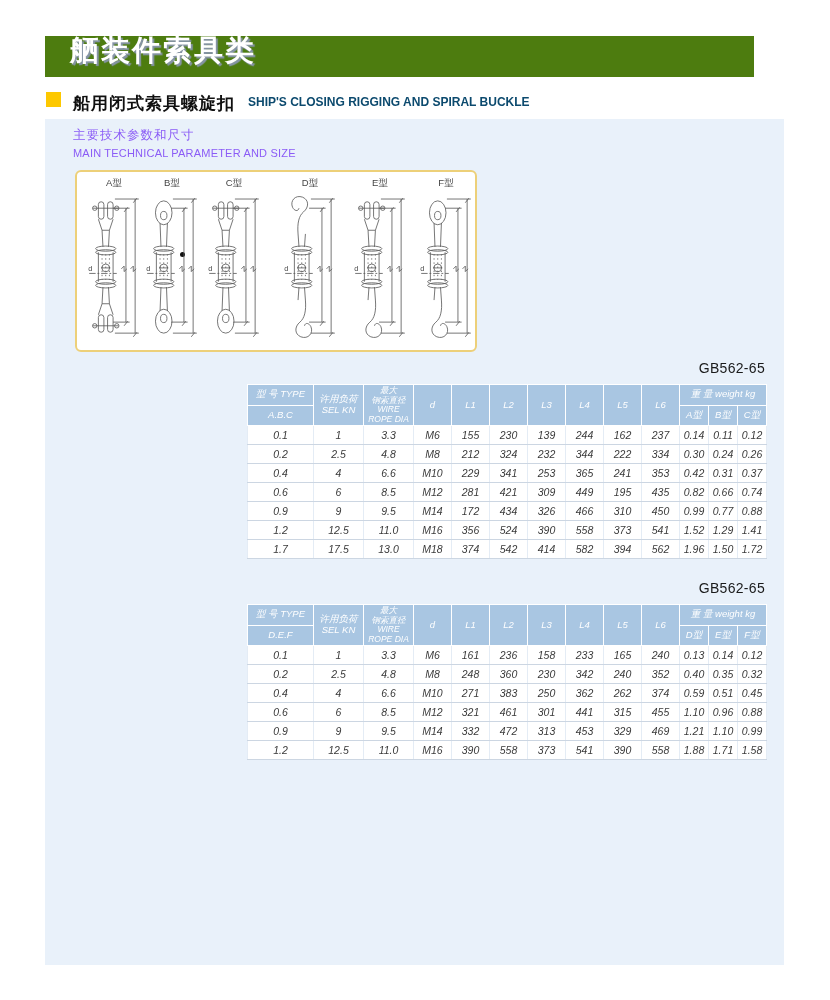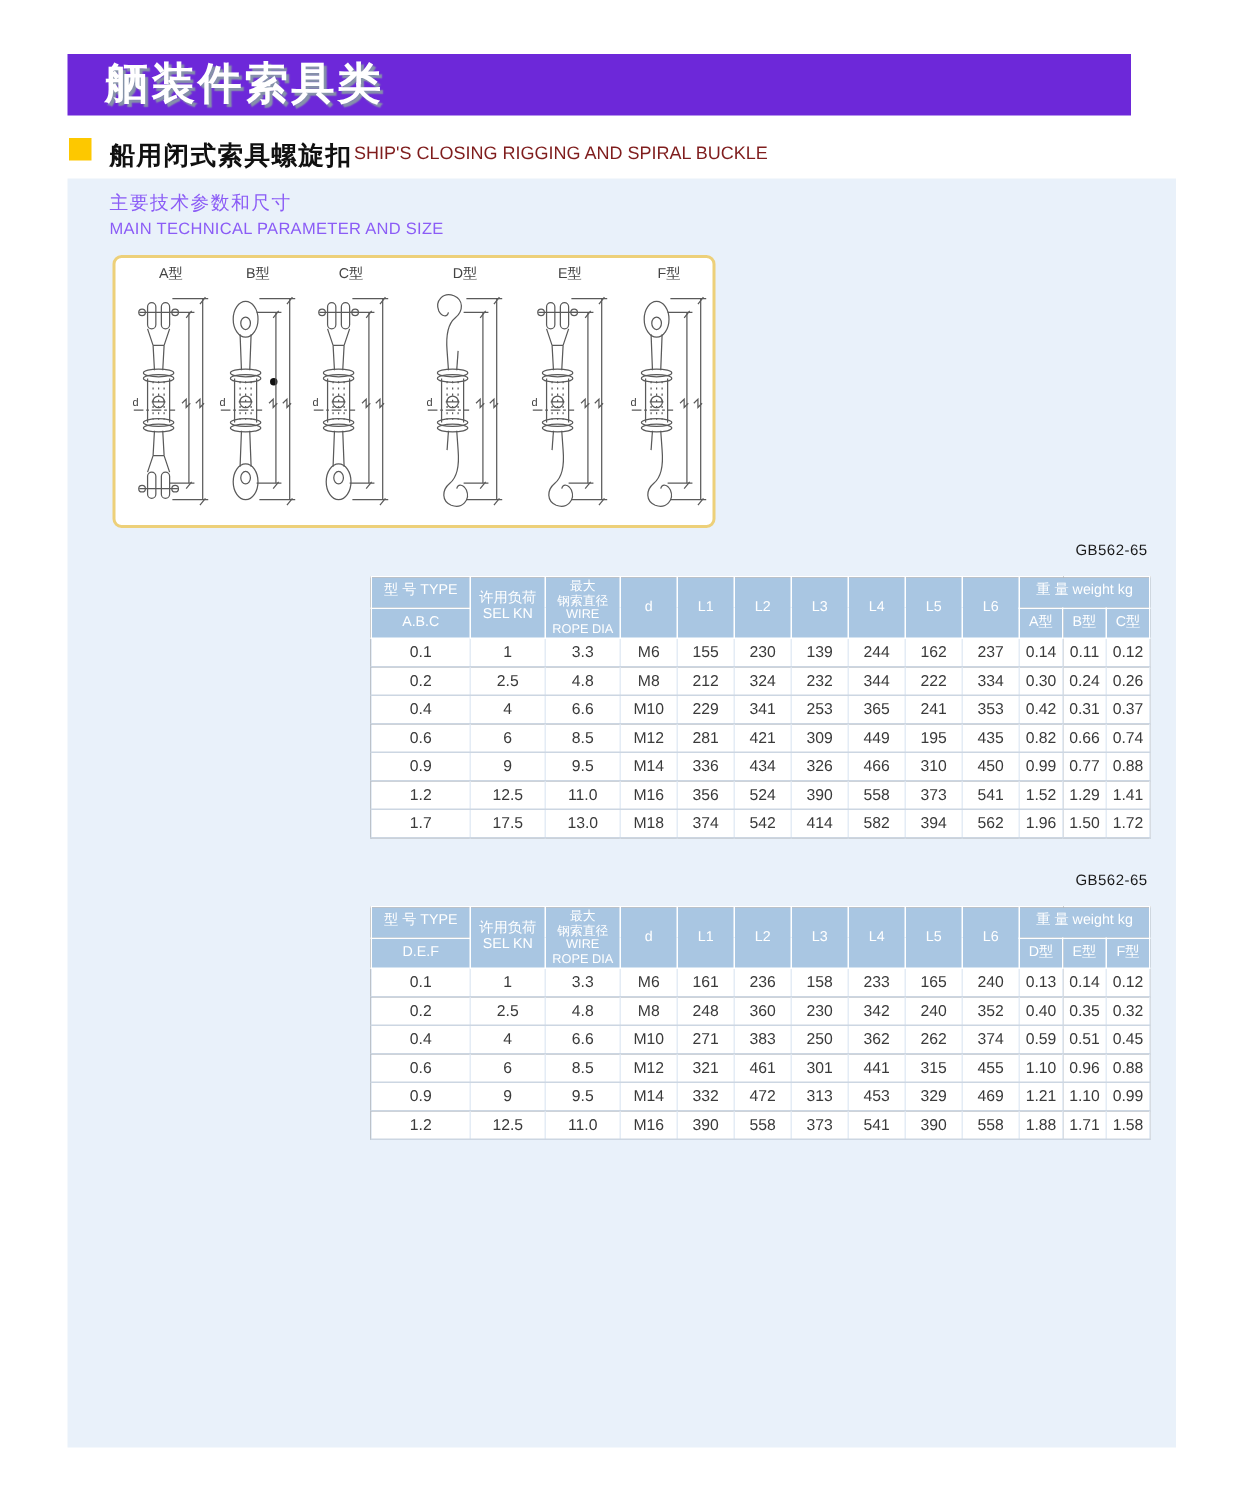--- a/index.html
+++ b/index.html
@@ -3,56 +3,56 @@
 <meta charset="utf-8">
 <style>
   html,body{margin:0;padding:0;}
   body{
     width:830px;height:1000px;position:relative;background:#ffffff;
     font-family:"Liberation Sans","DejaVu Sans",sans-serif;overflow:hidden;
   }
   
   .band{
     position:absolute;left:45px;top:36px;width:709px;height:41px;
-    background:#6d28d9;display:flex;align-items:center;padding-left:25px;box-sizing:border-box;
+    background:#4d7c0f;display:flex;align-items:flex-start;padding-left:25px;box-sizing:border-box;
   }
   .band .zh{
     font-size:29px;font-weight:bold;color:#ffffff;letter-spacing:2px;
     text-shadow:2px 2px 1px #8795a8;line-height:1;
   }
   .band .en{
     font-size:20px;font-weight:bold;color:#f4f6f9;margin-left:14px;letter-spacing:1px;
     text-shadow:2px 2px 1px #8795a8;line-height:1;margin-top:6px;
   }
   
   .section-head{position:absolute;left:46px;top:92px;display:flex;align-items:flex-start;}
   .ysquare{width:15px;height:15px;background:#fdc800;margin-right:12px;}
   .section-head .zh{font-size:17px;font-weight:bold;color:#101010;letter-spacing:1px;}
-  .section-head .en{font-size:12px;font-weight:normal;color:#7f1d1d;margin-left:1px;margin-top:3px;}
+  .section-head .en{font-size:12px;font-weight:bold;color:#0c4a6e;margin-left:13px;margin-top:3px;}
   
   .panel{position:absolute;left:45px;top:119px;width:739px;height:846px;background:#e9f1fa;}
   .subt{position:absolute;left:73px;top:127px;color:#8b5cf6;}
   .subt .l1{font-size:12.5px;letter-spacing:1px;}
   .subt .l2{font-size:11px;margin-top:3px;letter-spacing:0.2px;}
   
   .diagram-box{
     position:absolute;left:75px;top:170px;width:398px;height:178px;
     background:#ffffff;border:2px solid #edd079;border-radius:6px;
   }
   .fig{position:absolute;top:5px;width:58px;height:170px;}
   .fig .fig-label{font-size:9.5px;color:#444;text-align:center;height:11px;line-height:11px;}
   .fig svg{display:block;margin:0 auto;}
   .fig.f0{left:8px;}  .fig.f1{left:66px;} .fig.f2{left:128px;}
   .fig.f3{left:204px;}.fig.f4{left:274px;}.fig.f5{left:340px;}
   .dot{position:absolute;left:103px;top:80px;width:5px;height:5px;border-radius:50%;background:#111;}
   
   .table-block{position:absolute;left:247px;width:518px;}
   .tb1{top:358px;} .tb2{top:578px;}
-  .gb-label{font-size:10px;color:#1a1a1a;text-align:right;line-height:20px;margin-bottom:6px;letter-spacing:0.3px;}
-  table.spec{border-collapse:collapse;table-layout:fixed;width:518px;background:#404040;}
+  .gb-label{font-size:14px;color:#1a1a1a;text-align:right;line-height:20px;margin-bottom:6px;letter-spacing:0.3px;}
+  table.spec{border-collapse:collapse;table-layout:fixed;width:518px;background:#fdba74;font-style:italic;}
   table.spec th{
     background:#a9c6e2;color:#ffffff;font-weight:normal;
     font-size:9.5px;text-align:center;vertical-align:middle;
     border:1px solid #ffffff;padding:1px 0;line-height:1.12;
   }
   table.spec thead tr{height:20px;}
   table.spec th .hl{display:block;}
   table.spec th.small .hl{font-size:8.5px;}
   table.spec td{
     font-size:10.5px;color:#3a3a3a;text-align:center;height:18px;
@@ -481,21 +481,21 @@
           <td>435</td>
           <td>0.82</td>
           <td>0.66</td>
           <td>0.74</td>
         </tr>
         <tr>
           <td>0.9</td>
           <td>9</td>
           <td>9.5</td>
           <td>M14</td>
-          <td>336</td>
+          <td>172</td>
           <td>434</td>
           <td>326</td>
           <td>466</td>
           <td>310</td>
           <td>450</td>
           <td>0.99</td>
           <td>0.77</td>
           <td>0.88</td>
         </tr>
         <tr>

